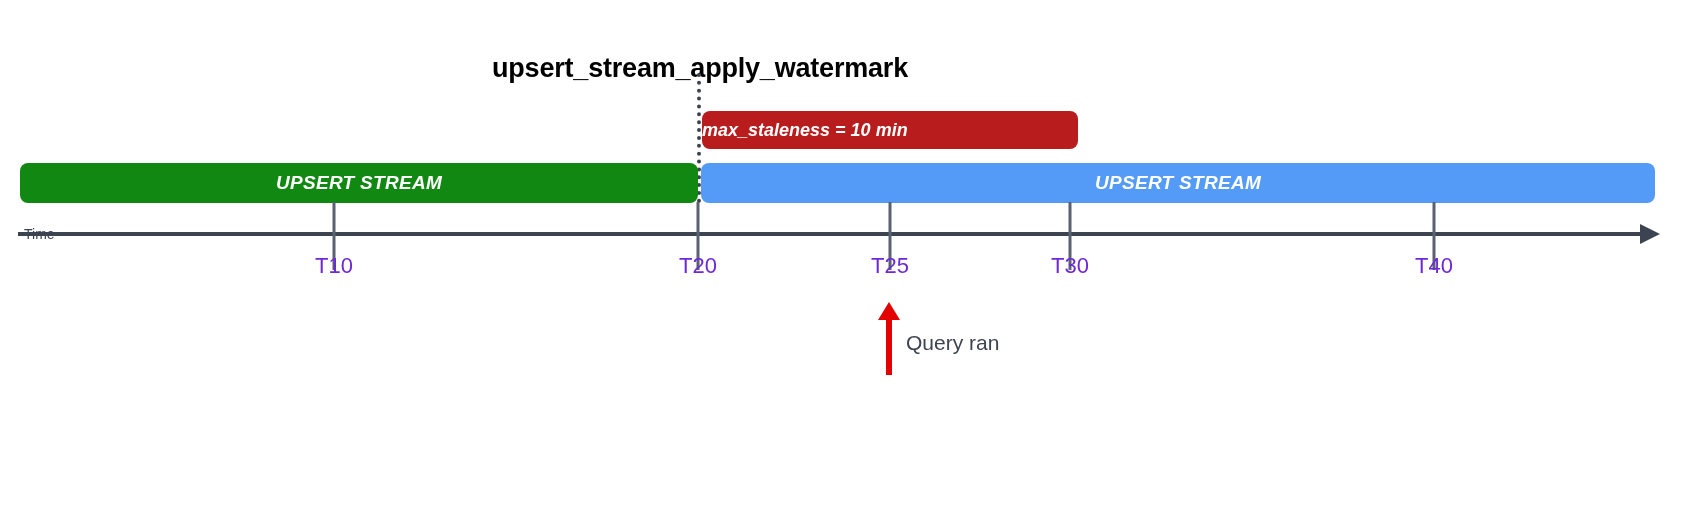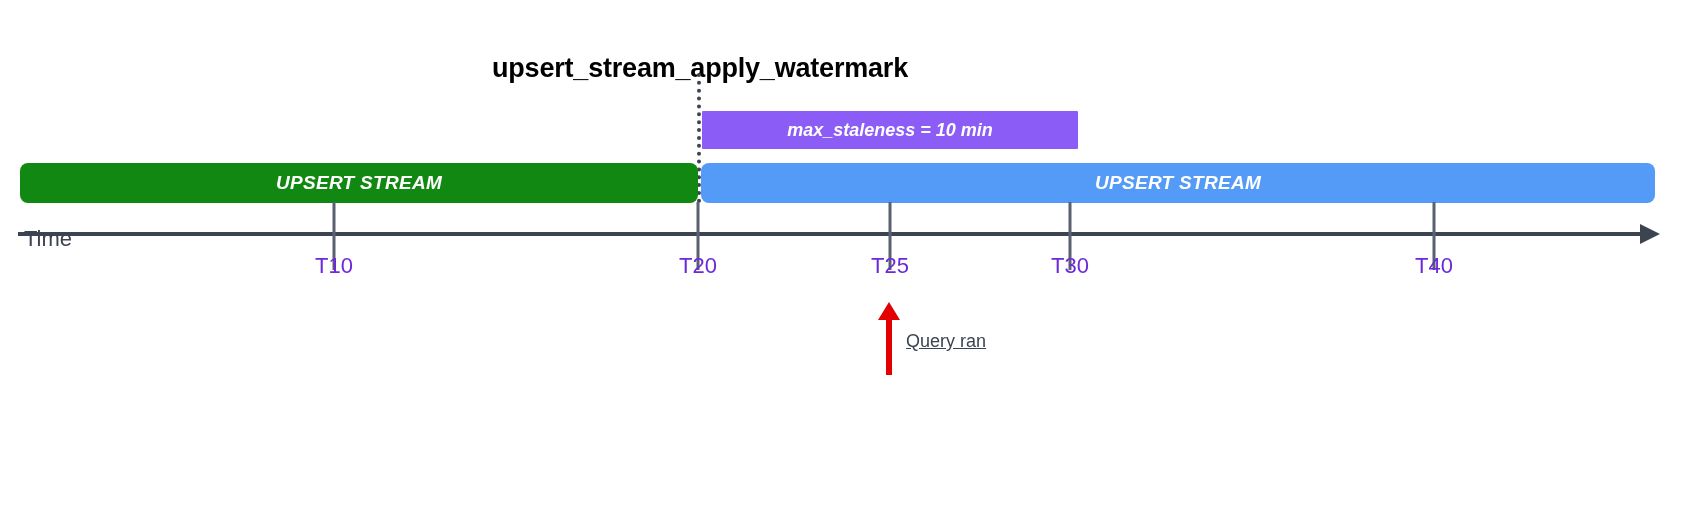--- a/index.html
+++ b/index.html
@@ -45,25 +45,25 @@
     border-left: 4px dotted #3d4451;
   }
 
   
   .staleness-bar {
     position: absolute;
     left: 702px;
     top: 111px;
     width: 376px;
     height: 38px;
-    background: #8b5cf6;
-    border-radius: 1px;
+    background: #b91c1c;
+    border-radius: 8px;
     display: flex;
     align-items: center;
-    justify-content: center;
+    justify-content: flex-start;
   }
   .staleness-bar .label {
     color: #ffffff;
     font-size: 18px;
     font-weight: bold;
     font-style: italic;
     white-space: nowrap;
   }
 
   
@@ -111,21 +111,21 @@
     width: 0;
     height: 0;
     border-top: 10px solid transparent;
     border-bottom: 10px solid transparent;
     border-left: 20px solid #3d4451;
   }
   .axis-caption {
     position: absolute;
     left: 24px;
     top: 226px;
-    font-size: 22px;
+    font-size: 14px;
     color: #3d4451;
   }
 
   
   .tick {
     position: absolute;
     top: 202px;
     width: 3px;
     height: 68px;
     background: #5a6170;
@@ -158,24 +158,23 @@
     height: 0;
     border-left: 11px solid transparent;
     border-right: 11px solid transparent;
     border-bottom: 18px solid #e20000;
     transform: translateX(-11px);
   }
   .query-label {
     position: absolute;
     left: 906px;
     top: 331px;
-    font-size: 18px;
+    font-size: 21px;
     color: #3d4451;
     white-space: nowrap;
-    text-decoration: underline;
   }
 
   
   .legend {
     position: absolute;
     left: 73px;
     top: 385px;
   }
   .legend-row {
     display: flex;

